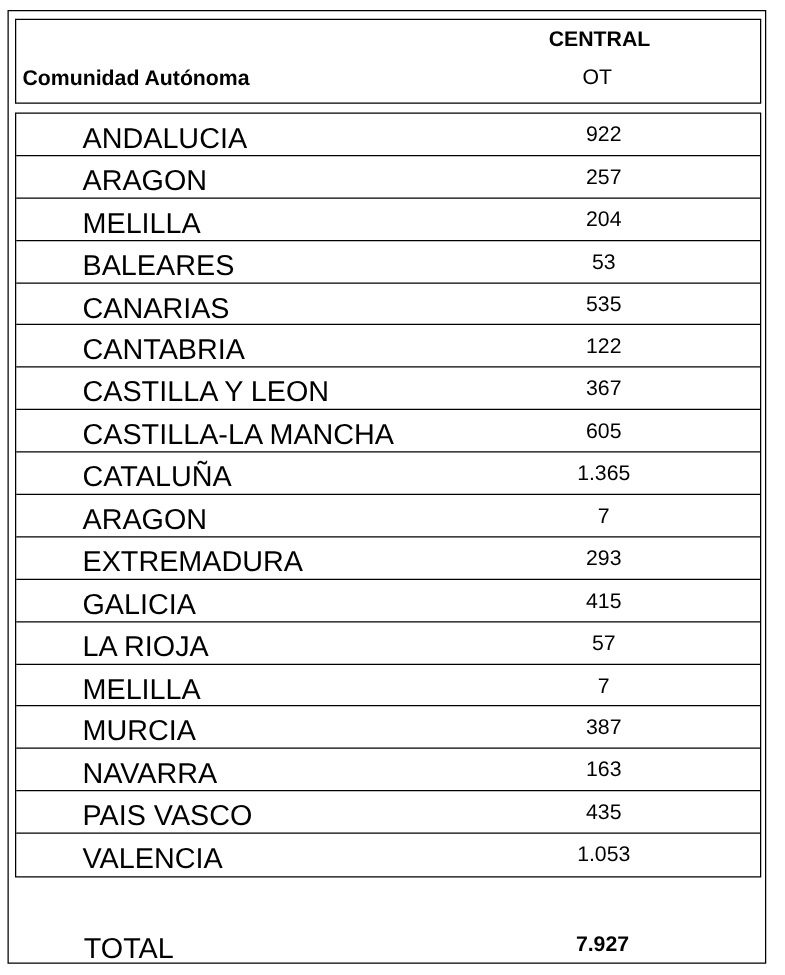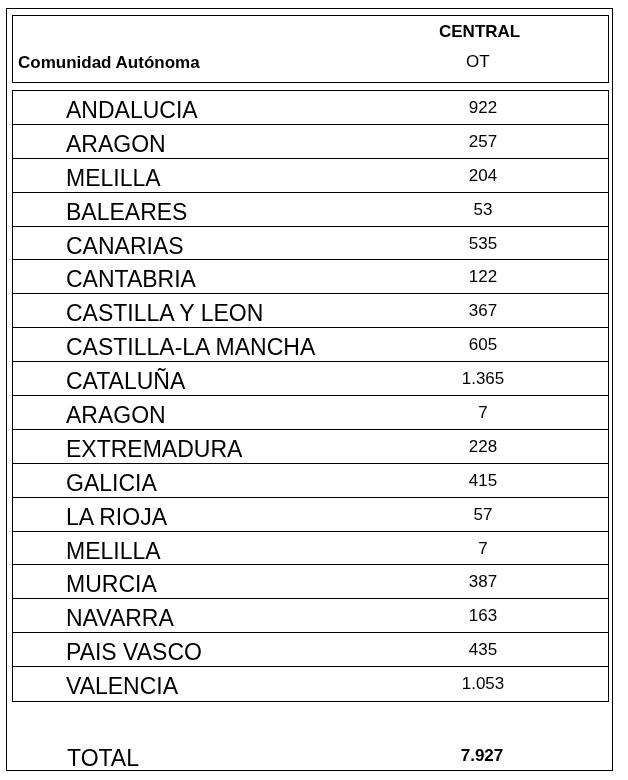--- a/index.html
+++ b/index.html
@@ -65,21 +65,21 @@
     <div class="row">
       <span class="cell-name">CATALUÑA</span>
       <span class="cell-val">1.365</span>
     </div>
     <div class="row">
       <span class="cell-name">ARAGON</span>
       <span class="cell-val">7</span>
     </div>
     <div class="row">
       <span class="cell-name">EXTREMADURA</span>
-      <span class="cell-val">228</span>
+      <span class="cell-val">293</span>
     </div>
     <div class="row">
       <span class="cell-name">GALICIA</span>
       <span class="cell-val">415</span>
     </div>
     <div class="row">
       <span class="cell-name">LA RIOJA</span>
       <span class="cell-val">57</span>
     </div>
     <div class="row">

